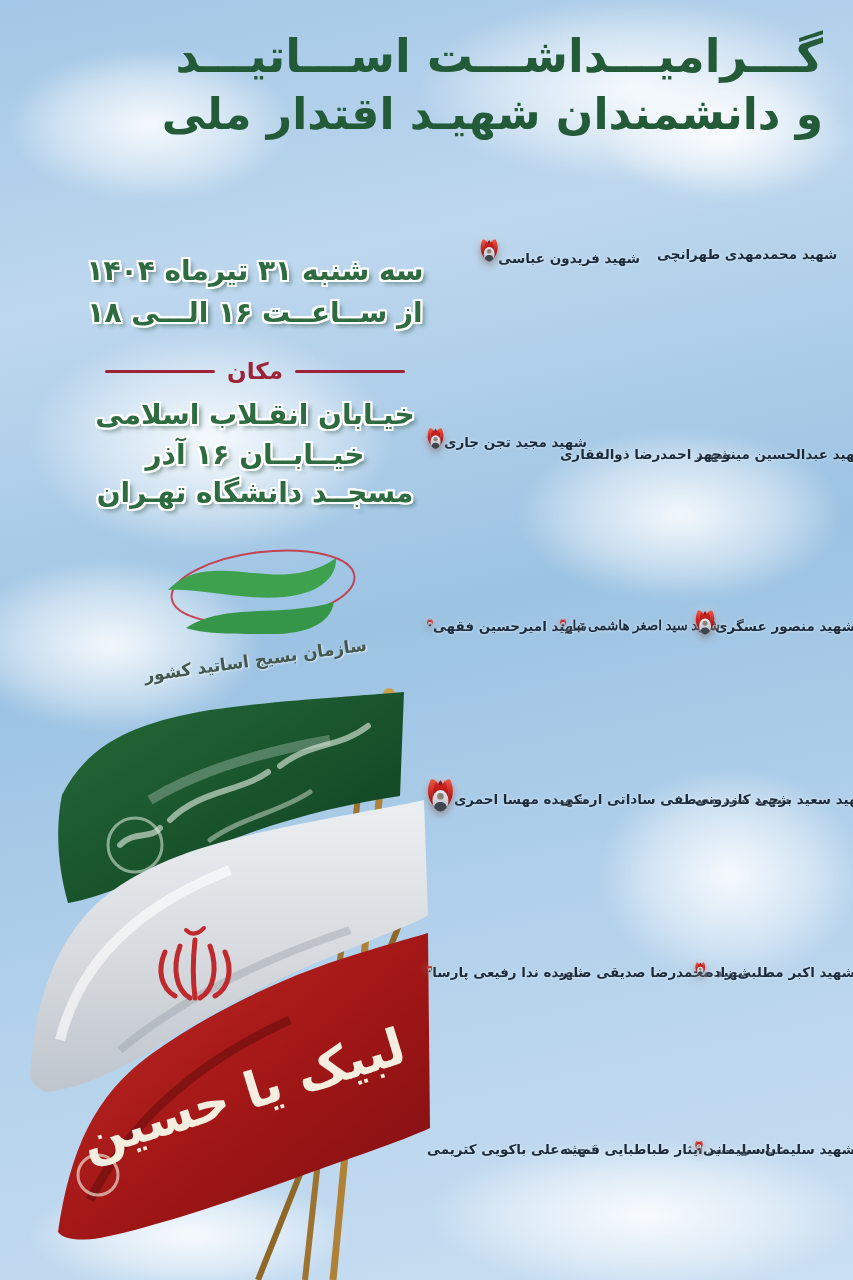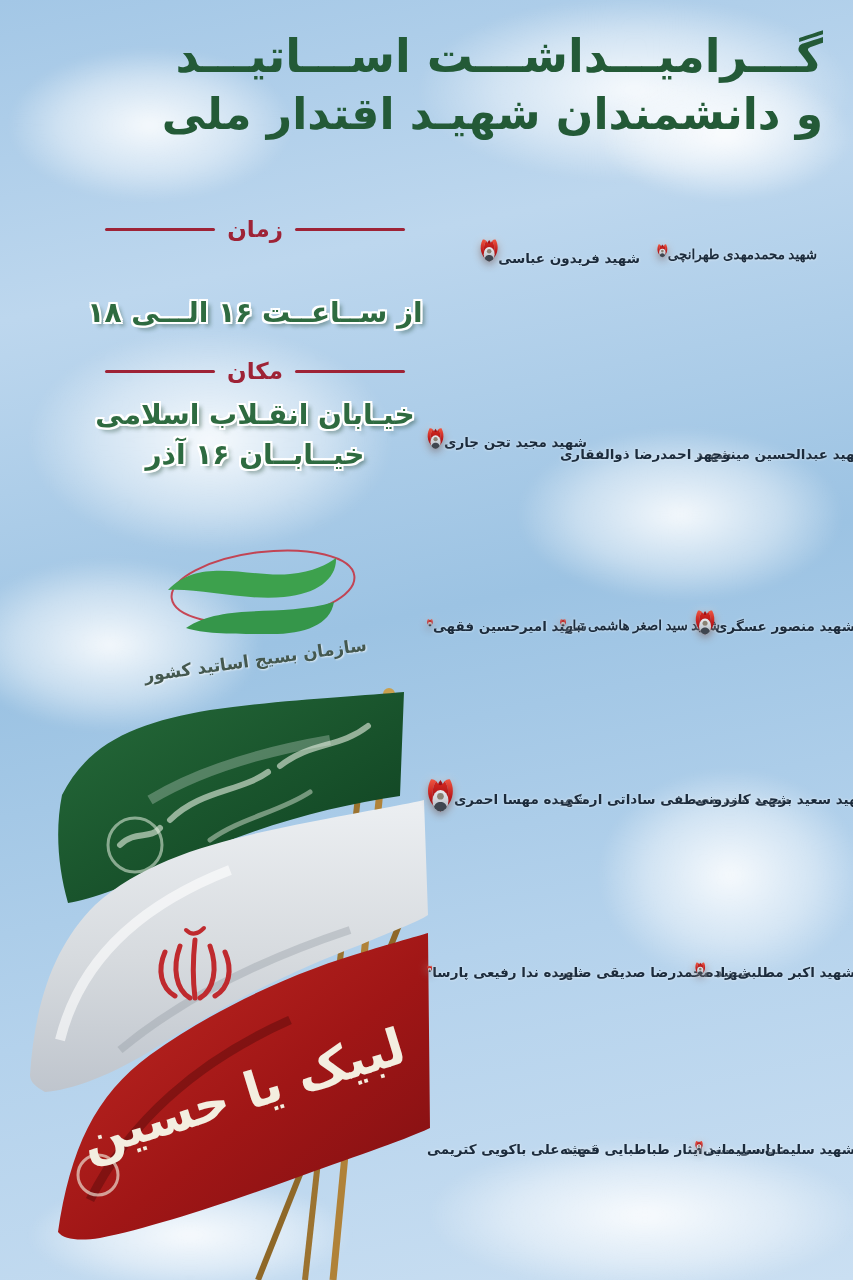--- a/index.html
+++ b/index.html
@@ -100,34 +100,31 @@
   <div class="cloud" style="left:-40px;top:560px;width:300px;height:170px"></div>
   <div class="cloud" style="left:600px;top:770px;width:260px;height:210px"></div>
   <div class="cloud" style="left:430px;top:1140px;width:430px;height:150px"></div>
   <div class="cloud" style="left:30px;top:1180px;width:320px;height:110px"></div>
 
   <div class="title">
     <div class="l1">گـــرامیـــداشـــت اســـاتیـــد</div>
     <div class="l2">و دانشمندان شهیـد اقتدار ملی</div>
   </div>
 
-  <div class="sec-header" style="left:105px;top:216px">
-    <div class="rule"></div>
-    <div class="word">زمان</div>
-    <div class="rule"></div>
-  </div>
+  <div class="info-line" style="left:55px;top:254px">سه شنبه ۳۱ تیرماه ۱۴۰۴</div>
   <div class="info-line" style="left:55px;top:296px">از ســاعــت ۱۶ الـــی ۱۸</div>
 
   <div class="sec-header" style="left:105px;top:358px">
     <div class="rule"></div>
     <div class="word">مکان</div>
     <div class="rule"></div>
   </div>
   <div class="info-line" style="left:55px;top:398px">خیـابان انقـلاب اسلامی</div>
   <div class="info-line" style="left:55px;top:438px">خیــابــان ۱۶ آذر</div>
+  <div class="info-line" style="left:55px;top:476px">مسجــد دانشگاه تهـران</div>
 
   <div class="logo">
     <svg width="235" height="105" viewBox="0 0 235 105">
       <ellipse cx="125" cy="45" rx="92" ry="35" fill="none" stroke="#c53544" stroke-width="2" transform="rotate(-7 125 45)" opacity="0.9"></ellipse>
       <path d="M30,48 C62,14 112,36 152,32 C175,30 190,22 198,16 C199,36 180,52 146,55 C108,59 62,46 30,48 Z" fill="#3da14d"></path>
       <path d="M48,86 C86,60 142,76 196,60 C192,84 164,93 128,92 C98,92 66,92 48,86 Z" fill="#35964a"></path>
     </svg>
     <div class="org">سازمان بسیج اساتید کشور</div>
   </div>
 
@@ -193,21 +190,21 @@
     <path d="M15,2 C4,22 1,48 7,70 C12,90 24,106 38,114 C26,94 21,72 22,52 C23,32 28,18 36,9 C29,3 21,0 15,2 Z" fill="url(#tg)"></path>
     <path d="M89,2 C100,22 103,48 97,70 C92,90 80,106 66,114 C78,94 83,72 82,52 C81,32 76,18 68,9 C75,3 83,0 89,2 Z" fill="url(#tg)"></path>
     <path d="M52,4 C42,16 36,36 36,54 C36,72 43,84 52,88 C61,84 68,72 68,54 C68,36 62,16 52,4 Z" fill="url(#tgd)"></path>
     <path d="M36,9 C28,18 23,32 22,52 C21,76 28,100 40,114 C46,122 52,126 52,126 C52,126 58,122 64,114 C76,100 83,76 82,52 C81,32 76,18 68,9 C62,20 56,24 52,24 C48,24 42,20 36,9 Z" fill="url(#tg2)"></path>
     <ellipse cx="52" cy="84" rx="31" ry="41" fill="url(#pg)"></ellipse>
     <g clip-path="url(#photoClip)">
       <circle cx="52" cy="67" r="13" fill="#8a8274"></circle>
       <path d="M24,118 C28,96 40,89 52,89 C64,89 76,96 80,118 C72,125 62,128 52,128 C42,128 32,125 24,118 Z" fill="#3f4650"></path>
     </g>
   </svg>
-        <div class="m-name" style="margin-top: 6px; font-family: Liberation Serif, serif;">شهید محمدمهدی طهرانچی</div>
+        <div class="m-name" style="margin-top: 6px;">شهید محمدمهدی طهرانچی</div>
       </div>
       <div class="cell" style="left: 427px; top: 373px; width: 160px;">
         <svg class="tulip" viewBox="0 0 104 132" width="104" height="132">
     <path d="M15,2 C4,22 1,48 7,70 C12,90 24,106 38,114 C26,94 21,72 22,52 C23,32 28,18 36,9 C29,3 21,0 15,2 Z" fill="url(#tg)"></path>
     <path d="M89,2 C100,22 103,48 97,70 C92,90 80,106 66,114 C78,94 83,72 82,52 C81,32 76,18 68,9 C75,3 83,0 89,2 Z" fill="url(#tg)"></path>
     <path d="M52,4 C42,16 36,36 36,54 C36,72 43,84 52,88 C61,84 68,72 68,54 C68,36 62,16 52,4 Z" fill="url(#tgd)"></path>
     <path d="M36,9 C28,18 23,32 22,52 C21,76 28,100 40,114 C46,122 52,126 52,126 C52,126 58,122 64,114 C76,100 83,76 82,52 C81,32 76,18 68,9 C62,20 56,24 52,24 C48,24 42,20 36,9 Z" fill="url(#tg2)"></path>
     <ellipse cx="52" cy="84" rx="31" ry="41" fill="url(#pg)"></ellipse>
     <g clip-path="url(#photoClip)">
       <circle cx="52" cy="67" r="13" fill="#8a8274"></circle>

